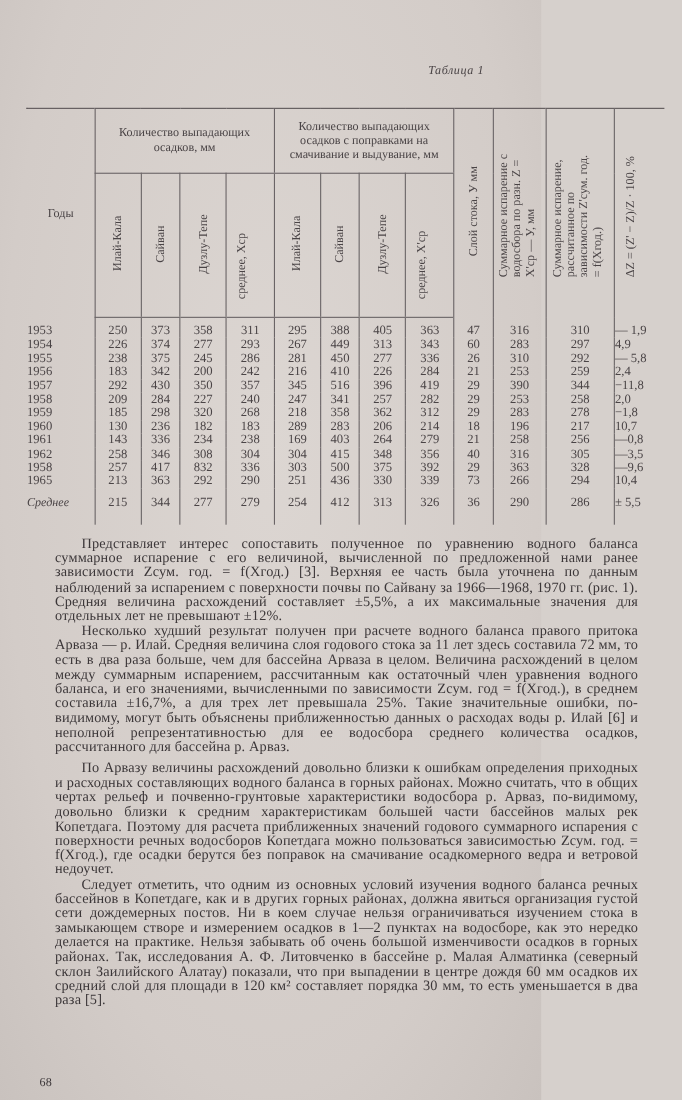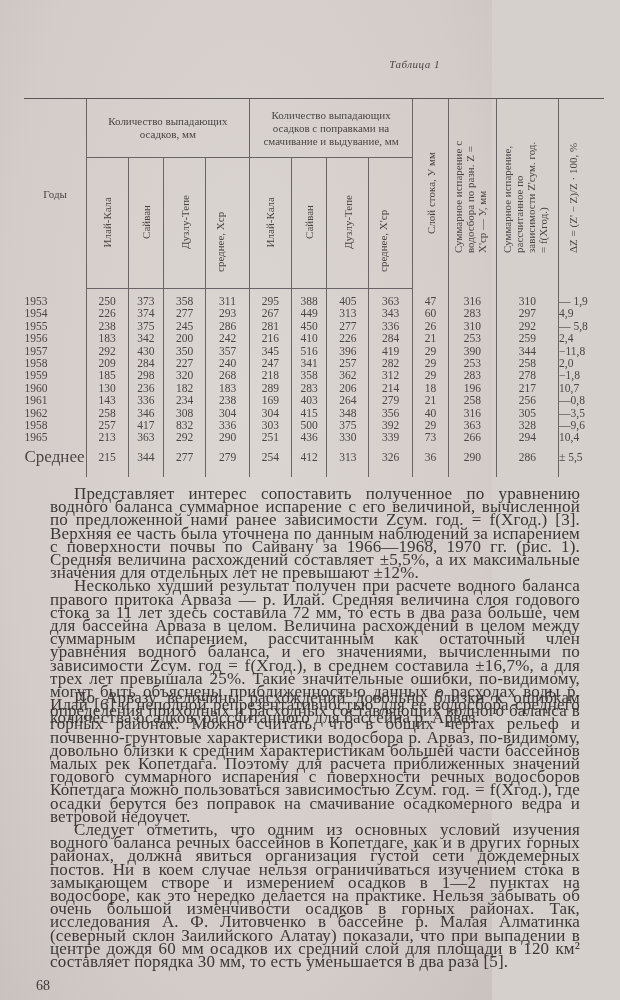--- a/index.html
+++ b/index.html
@@ -42,31 +42,31 @@
   }
   .tbl thead tr.sub th { border-bottom: 1px solid #6a6466; }
   .tbl td {
     border-left: 1px solid #6a6466; text-align: center; padding: 0; line-height: 12.4px;
     font-size: 11.5px;
   }
   .tbl td.first { text-align: left; }
   .tbl td.right { text-align: left; padding-right: 6px; }
   .tbl tbody tr.firstrow td { padding-top: 6px; }
   .tbl tbody tr.avg td { padding-top: 7px; padding-bottom: 14px; }
-  .tbl td.avg-label { font-size: 17px; }
+  .tbl td.avg-label { font-size: 11px; font-style: italic; }
   .text {
     position: absolute; left: 50px; width: 530px;
-    font-size: 17px; line-height: 13.2px; text-align: justify; color: #3b3638;
+    font-size: 13px; line-height: 13.2px; text-align: justify; color: #3b3638;
     letter-spacing: 0.15px;
   }
   .text p { margin: 0; text-indent: 24px; }
   .p1 { top: 487px; }
   .p2 { top: 691px; }
   .page-num {
-    position: absolute; left: 36px; top: 978px; font-size: 14px; color: #3b3638;
+    position: absolute; left: 36px; top: 978px; font-size: 11px; color: #3b3638;
   }
 </style>
 </head>
 <body>
 
 <div class="page">
 
   <div class="table-label">Таблица 1</div>
 
   <table class="tbl">

